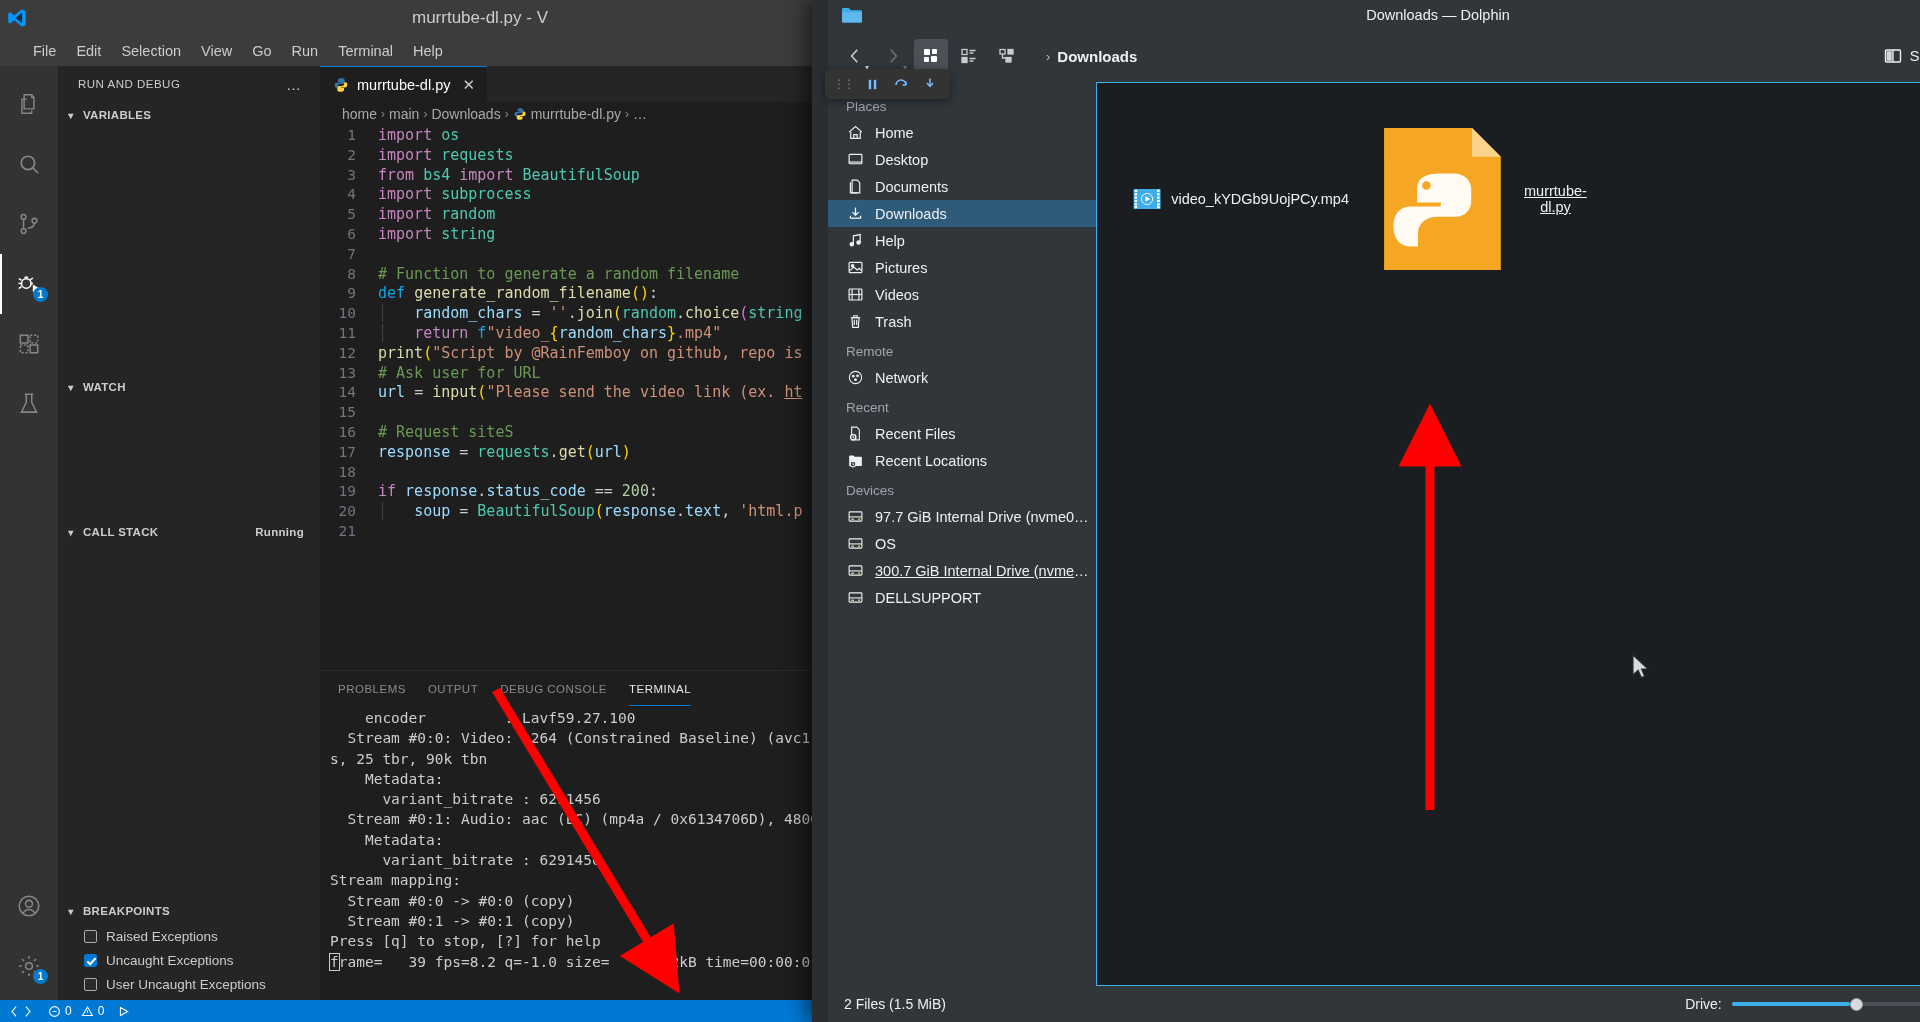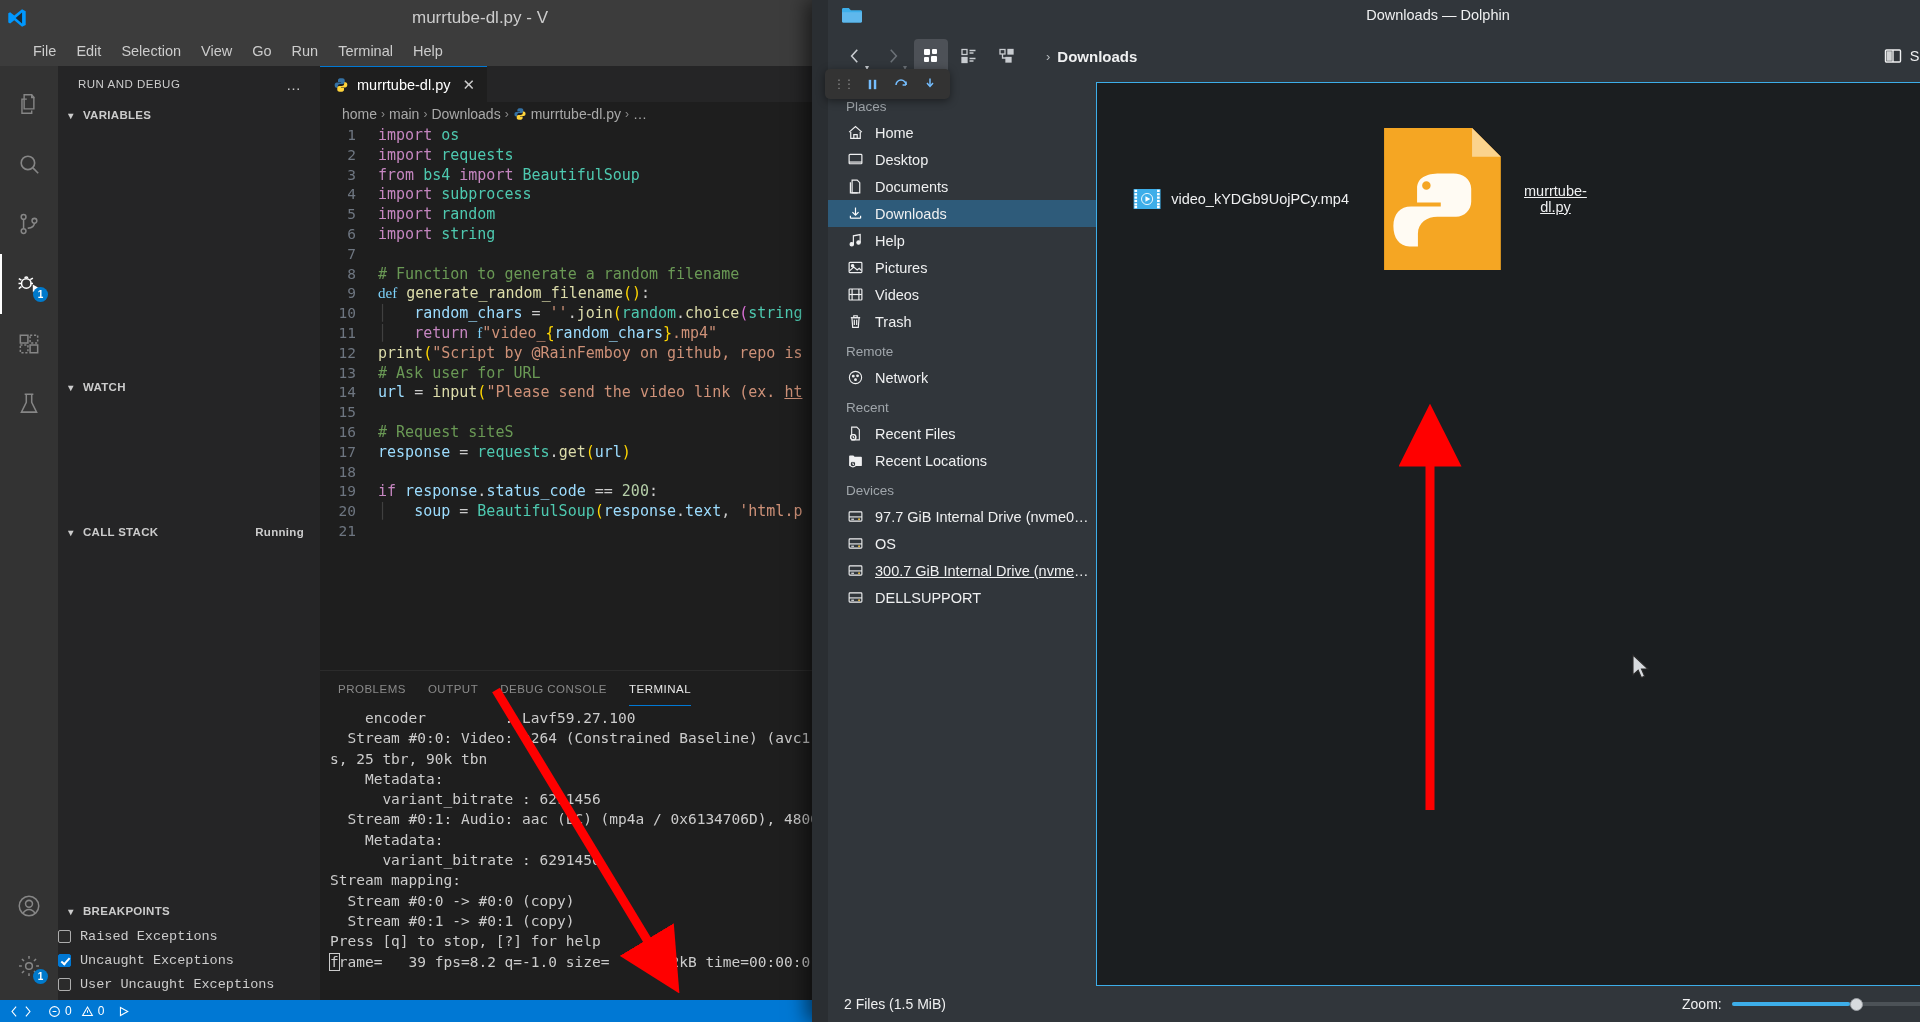--- a/index.html
+++ b/index.html
@@ -69,22 +69,22 @@
     display: flex; align-items: center; gap: 5px; height: 26px; padding-left: 6px;
     font-size: 11.5px; font-weight: bold; color: #cccccc; cursor: pointer; letter-spacing: .3px;
   }
   .sb-section .status { margin-left: auto; margin-right: 16px; font-weight: bold; font-size: 11.5px; color:#cccccc;}
   .chev { display:inline-block; width: 14px; text-align:center; font-size: 10px; color:#cccccc;}
   .sb-pane-vars { flex: 0 0 272px; }
   .sb-pane-watch { flex: 0 0 145px; }
   .sb-pane-stack { flex: 1 1 auto; }
   .sb-pane-bp { flex: 0 0 auto; padding-bottom: 4px;}
   .bp-row {
-    display: flex; align-items: center; gap: 9px; height: 24px; 
-    font-size: 13.5px; color: #cccccc; font-family: Liberation Mono, monospace;
+    display: flex; align-items: center; gap: 9px; height: 24px; padding-left: 26px;
+    font-size: 13.5px; color: #cccccc;
   }
   .cbx {
     width: 13px; height: 13px; border: 1px solid #adadad; background: #2b2b2b;
     border-radius: 2px; display: inline-block; flex: 0 0 13px; position: relative;
   }
   .cbx.checked { background: #0078d4; border-color: #0078d4; }
   .cbx.checked::after {
     content: ""; position: absolute; left: 4px; top: 1px; width: 3px; height: 7px;
     border: solid #fff; border-width: 0 2px 2px 0; transform: rotate(42deg);
   }
@@ -122,21 +122,21 @@
   .codeline { display: flex; height: 19.8px; white-space: pre; }
   .lnum {
     width: 58px; flex: 0 0 58px; text-align: right; padding-right: 22px;
     color: #6e7681; font-size: 14.5px;
   }
   .ltext { white-space: pre; }
   .indent-guide { color: #404040; }
 
   
   .t-kw  { color: #c586c0; }
-  .t-kw2 { color: #7dd3fc; font-family: Liberation Serif, serif; }
+  .t-kw2 { color: #0ea5e9; }
   .t-mod { color: #4ec9b0; }
   .t-fn  { color: #dcdcaa; }
   .t-var { color: #9cdcfe; }
   .t-str { color: #ce9178; }
   .t-num { color: #b5cea8; }
   .t-cmt { color: #6a9955; }
   .t-punc{ color: #cccccc; }
   .t-par1{ color: #ffd700; }
   .t-par2{ color: #da70d6; }
   .t-link{ color: #ce9178; text-decoration: underline; }
@@ -796,21 +796,21 @@
             <span class="fi-label underline">murrtube-dl.py</span>
           </div>
 
         </div>
       </div>
     </div>
 
     <div class="dol-status">
       <span>2 Files (1.5 MiB)</span>
       <div class="zoomwrap">
-        <span>Zoom:</span>
+        <span>Drive:</span>
         <div class="zoomslider">
           <div class="track rest"></div>
           <div class="track" style="right:82px"></div>
           <div class="handle"></div>
         </div>
         <span>196.4 GiB free</span>
       </div>
     </div>
   </div>
 

